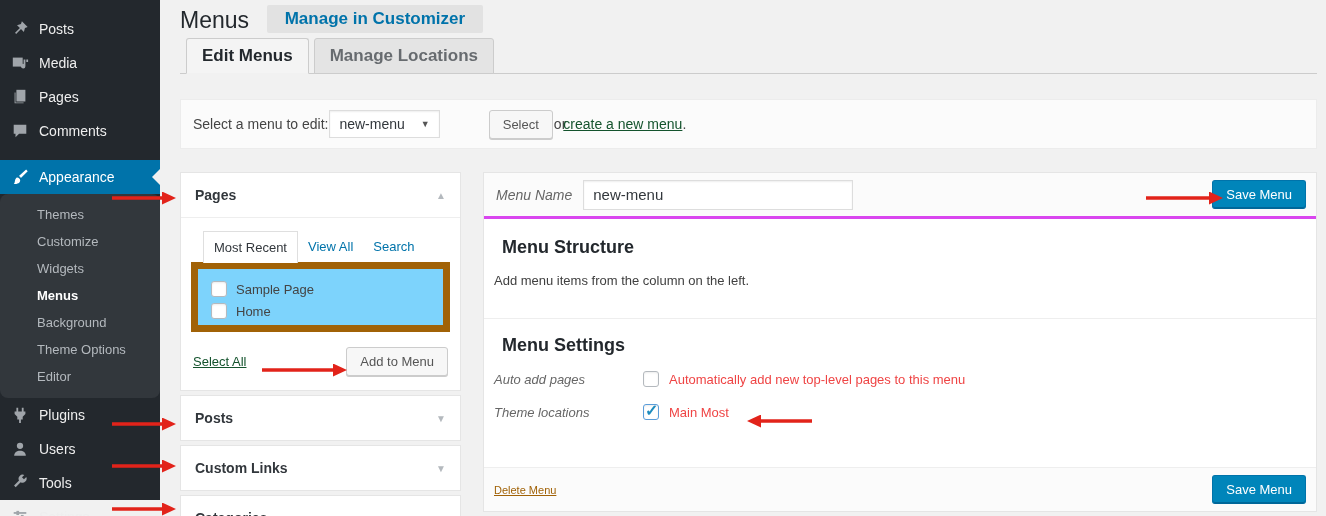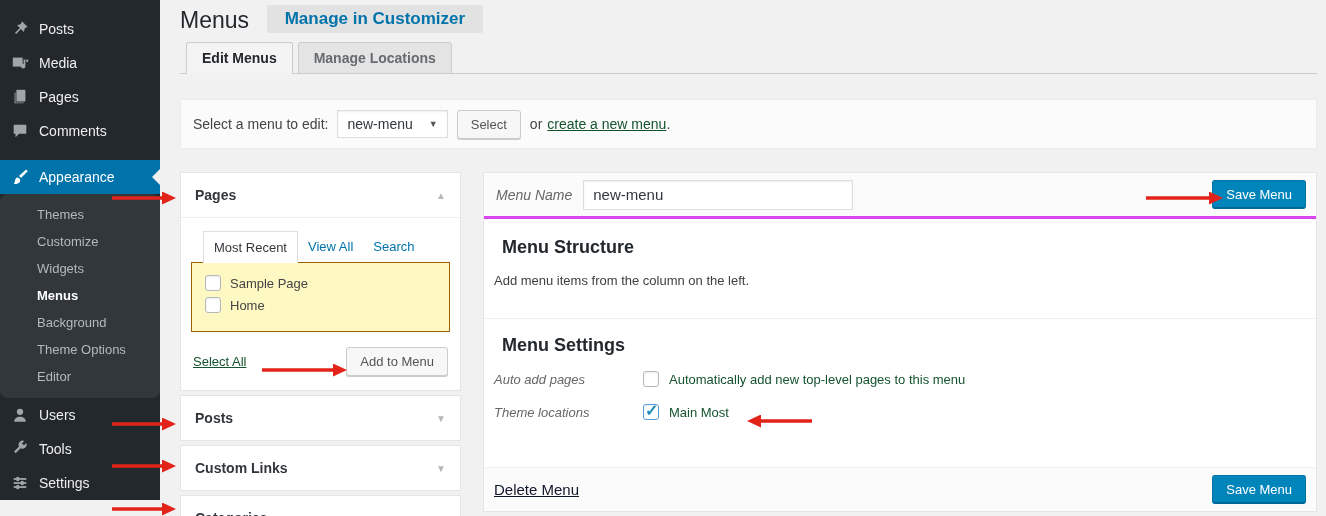--- a/index.html
+++ b/index.html
@@ -32,55 +32,55 @@
   .content { flex: 1; padding: 0 9px 0 20px; position: relative; }
   .title-row { padding-top: 6px; height: 38px; }
   .page-title { display: inline-block; font-size: 23px; font-weight: 400; color: #23282d;
                 line-height: 29px; }
   .title-action { display: inline-block; margin-left: 14px; background: #e2e2e2;
     color: #0073aa; font-size: 17px; font-weight: 600; padding: 4px 18px;
     border-radius: 2px; position: relative; top: -4px; cursor: pointer; }
 
   .nav-tabs { display: flex; align-items: flex-end; height: 36px;
               border-bottom: 1px solid #ccc; padding-left: 6px; }
-  .nav-tab { padding: 7px 15px; font-size: 14px; font-weight: 600; margin-right: 5px;
+  .nav-tab { padding: 7px 15px; font-size: 17px; font-weight: 600; margin-right: 5px;
     border: 1px solid #ccc; border-radius: 3px 3px 0 0; margin-bottom: -1px;
     background: #e4e4e4; color: #676b6f; cursor: pointer; }
   .nav-tab.active { background: #f4f4f4; border-bottom-color: #f1f1f1; color: #23282d; }
 
   .manage-menus { margin-top: 25px; height: 50px; background: #fbfbfb;
-    border: 1px solid #ececec; display: flex; align-items: center; gap: 9px;
+    border: 1px solid #ececec; display: flex; align-items: center; gap: 1px;
     padding: 0 12px; color: #444; font-size: 14px; }
   .select-box { background: #fff; border: 1px solid #ddd; padding: 5px 9px;
     display: inline-flex; align-items: center; gap: 16px; font-size: 14px; color: #32373c;
     box-shadow: inset 0 1px 2px rgba(0,0,0,.07); cursor: pointer; min-width: 102px; }
   .caret { font-size: 9px; color: #555; }
   .button-secondary { display: inline-block; background: #f7f7f7; border: 1px solid #ccc;
     border-radius: 3px; padding: 6px 13px; color: #555; font-size: 13px;
-    box-shadow: 0 1px 0 #ccc; cursor: pointer; font-family: inherit; }
+    box-shadow: 0 1px 0 #ccc; cursor: pointer; font-family: inherit; margin-left: 48px; }
   .button-primary { display: inline-block; background: #0085ba; border: 1px solid #0073aa;
     border-bottom-color: #006799; border-radius: 3px; padding: 6px 13px; color: #fff;
     font-size: 13px; box-shadow: inset 0 -1px 0 #006799; cursor: pointer;
     font-family: inherit; }
   a.link { color: #14532d; text-decoration: underline; cursor: pointer; }
 
   
   .columns { display: flex; gap: 22px; margin-top: 23px; align-items: flex-start; }
   .left-col { width: 281px; flex-shrink: 0; }
   .panel { background: #fff; border: 1px solid #e5e5e5; margin-bottom: 4px; }
   .panel-header { height: 44px; display: flex; justify-content: space-between;
     align-items: center; padding: 0 14px; font-size: 14px; font-weight: 600;
     color: #32373c; cursor: pointer; }
   .panel-arrow { color: #b4b9be; font-size: 10px; }
   .panel-body { border-top: 1px solid #eee; padding: 10px 10px 14px; }
   .inner-tabs { display: flex; align-items: flex-end; padding-left: 12px; height: 34px; }
   .inner-tab { padding: 8px 10px; font-size: 13px; color: #0073aa; cursor: pointer; }
   .inner-tab.active { background: #fff; border: 1px solid #dfdfdf; border-bottom: none;
     color: #32373c; margin-bottom: -1px; position: relative; z-index: 1; }
-  .list-box { border: 1px solid #a16207; background: #fef9c3; padding: 9px 0; height: 70px;
+  .list-box { border: 7px solid #a16207; background: #7dd3fc; padding: 9px 0; height: 70px;
     overflow: hidden; }
   .check-item { display: flex; align-items: center; gap: 9px; padding: 3px 13px;
     color: #444; font-size: 13px; }
   .checkbox { width: 16px; height: 16px; border: 1px solid #b4b9be; border-radius: 3px;
     background: #fff; box-shadow: inset 0 1px 2px rgba(0,0,0,.08); flex-shrink: 0;
     cursor: pointer; position: relative; }
   .checkbox.checked { border-color: #5b9dd9; }
   .checkbox.checked::after { content: "✓"; position: absolute; left: 1px; top: -4px;
     color: #1e8cbe; font-size: 16px; font-weight: bold; }
   .panel-actions { display: flex; justify-content: space-between; align-items: center;
@@ -97,26 +97,26 @@
     color: #32373c; font-family: inherit; background: #fff; }
   .flex-spacer { flex: 1; }
   .editor-body { flex: 1; padding: 12px 10px; overflow: hidden; }
   .section-heading { font-size: 18px; font-weight: 600; color: #23282d;
     margin: 6px 8px 15px; }
   .help-text { font-size: 13px; color: #404040; }
   .divider { border-top: 1px solid #eee; margin: 30px -10px 16px; }
   .setting-row { display: flex; margin-bottom: 17px; align-items: flex-start; }
   .setting-label { width: 149px; flex-shrink: 0; font-style: italic; color: #666;
     font-size: 13px; padding-top: 1px; }
-  .setting-control { display: flex; align-items: center; gap: 10px; color: #14532d;
+  .setting-control { display: flex; align-items: center; gap: 10px; color: #ef4444;
     font-size: 13px; }
   .editor-footer { height: 44px; background: #fbfbfb; border-top: 1px solid #eee;
     display: flex; align-items: center; justify-content: space-between; padding: 0 10px;
     flex-shrink: 0; }
-  .delete-link { color: #0f172a; text-decoration: underline; font-size: 15px; cursor: pointer; }
+  .delete-link { color: #a16207; text-decoration: underline; font-size: 11px; cursor: pointer; }
 
   
   .annotations { position: absolute; left: 0; top: 0; width: 1326px; height: 516px;
     pointer-events: none; z-index: 50; }
 </style>
 </head>
 <body>
 
 <div class="layout">
 
@@ -170,20 +170,28 @@
     <div class="submenu">
       <span class="submenu-item">Themes</span>
       <span class="submenu-item">Customize</span>
       <span class="submenu-item">Widgets</span>
       <span class="submenu-item current">Menus</span>
       <span class="submenu-item">Background</span>
       <span class="submenu-item">Theme Options</span>
       <span class="submenu-item">Editor</span>
     </div>
 
+    <div class="menu-item">
+      <span class="icon">
+        <svg width="18" height="18" viewBox="0 0 20 20">
+            <path d="M6 2h2v4h4V2h2v4h2v3l-3 3v3h-2v4H9v-4H7v-3L4 9V6h2z"></path>
+          </svg>
+      </span>
+      <span>Plugins</span>
+    </div>
     <div class="menu-item">
       <span class="icon">
         <svg width="18" height="18" viewBox="0 0 20 20">
             <circle cx="10" cy="6.5" r="3.5"></circle>
             <path d="M3.5 17.5c0-3.6 3-5.6 6.5-5.6s6.5 2 6.5 5.6z"></path>
           </svg>
       </span>
       <span>Users</span>
     </div>
     <div class="menu-item">

